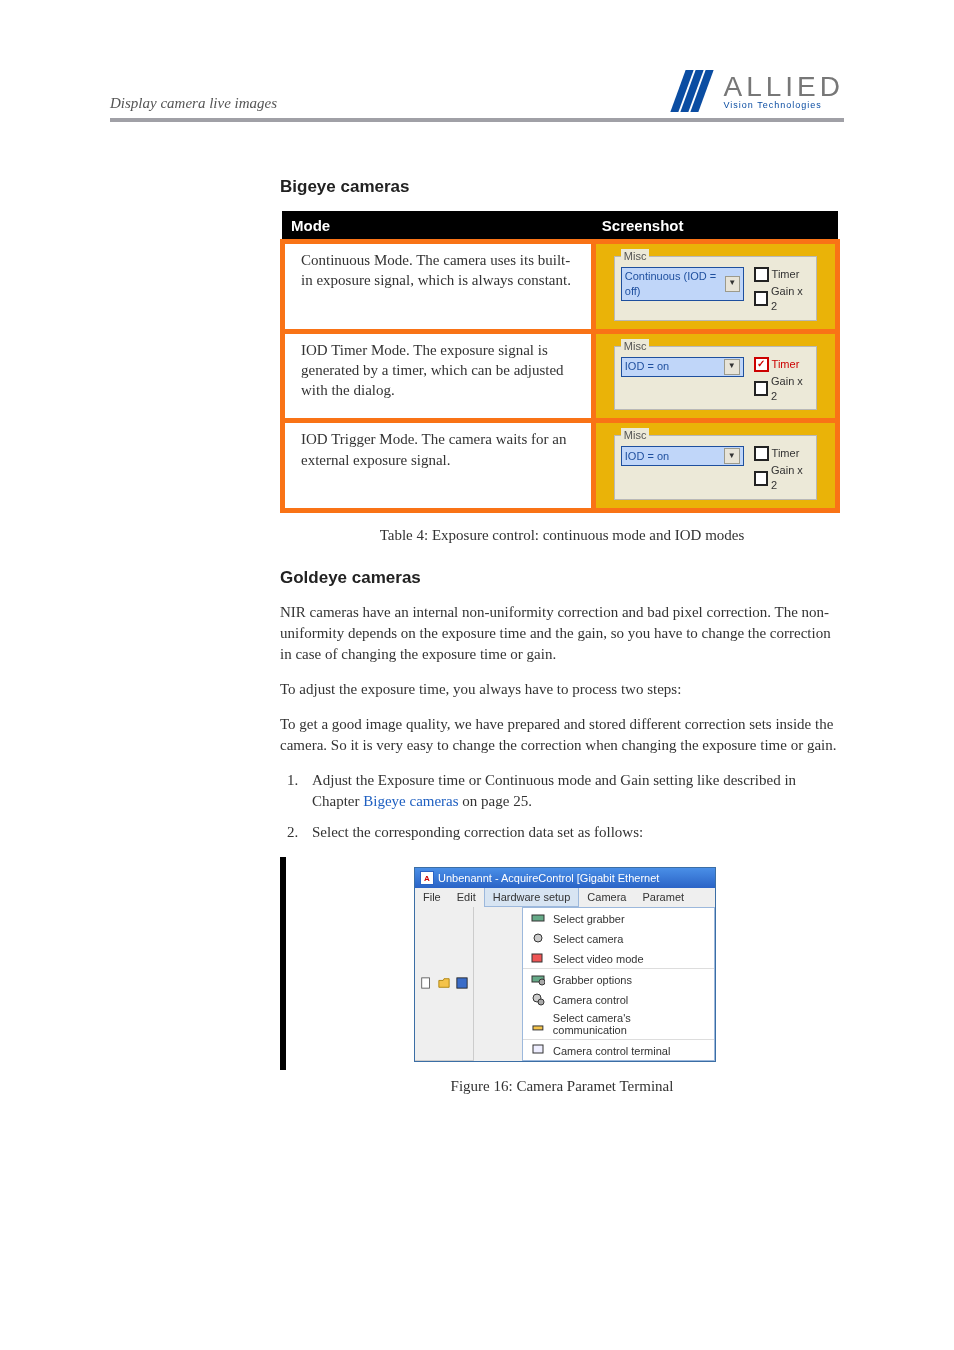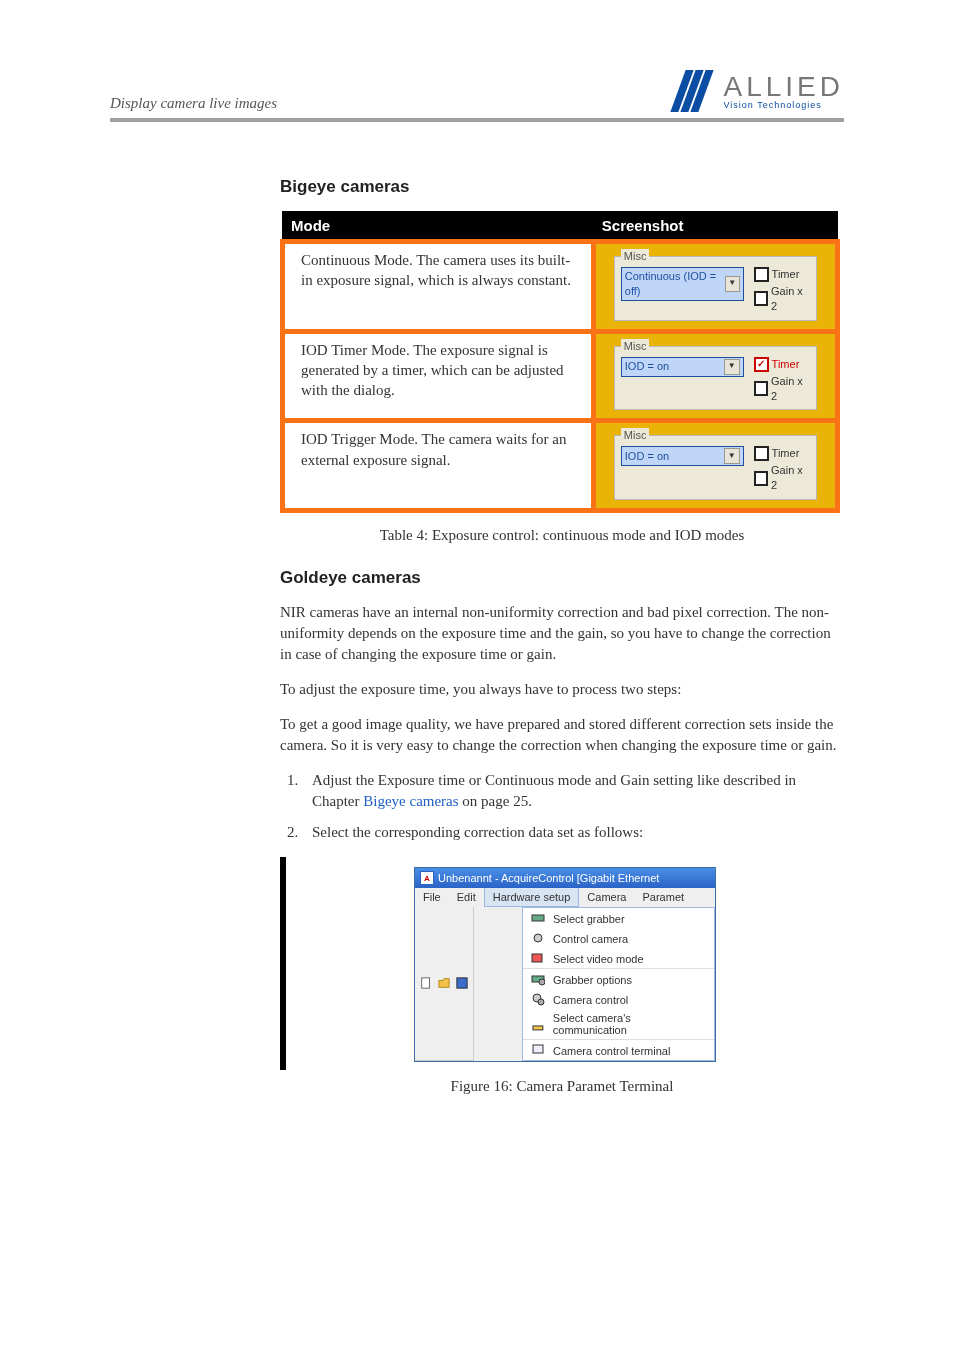--- a/index.html
+++ b/index.html
@@ -398,21 +398,21 @@
           <div class="mi">
             <span class="micon"><svg viewBox="0 0 14 14">
                     <rect x="1" y="4" width="12" height="6" fill="#6a8" stroke="#333"></rect>
                   </svg></span>
             <span>Select grabber</span>
           </div>
           <div class="mi">
             <span class="micon"><svg viewBox="0 0 14 14">
                     <circle cx="7" cy="7" r="4" fill="#ccc" stroke="#333"></circle>
                   </svg></span>
-            <span>Control camera</span>
+            <span>Select camera</span>
           </div>
           <div class="mi">
             <span class="micon"><svg viewBox="0 0 14 14">
                     <rect x="1" y="3" width="10" height="8" fill="#e55" stroke="#333"></rect>
                   </svg></span>
             <span>Select video mode</span>
           </div>
           <div class="mi sep">
             <span class="micon"><svg viewBox="0 0 14 14">
                     <rect x="1" y="4" width="12" height="6" fill="#6a8" stroke="#333"></rect>

